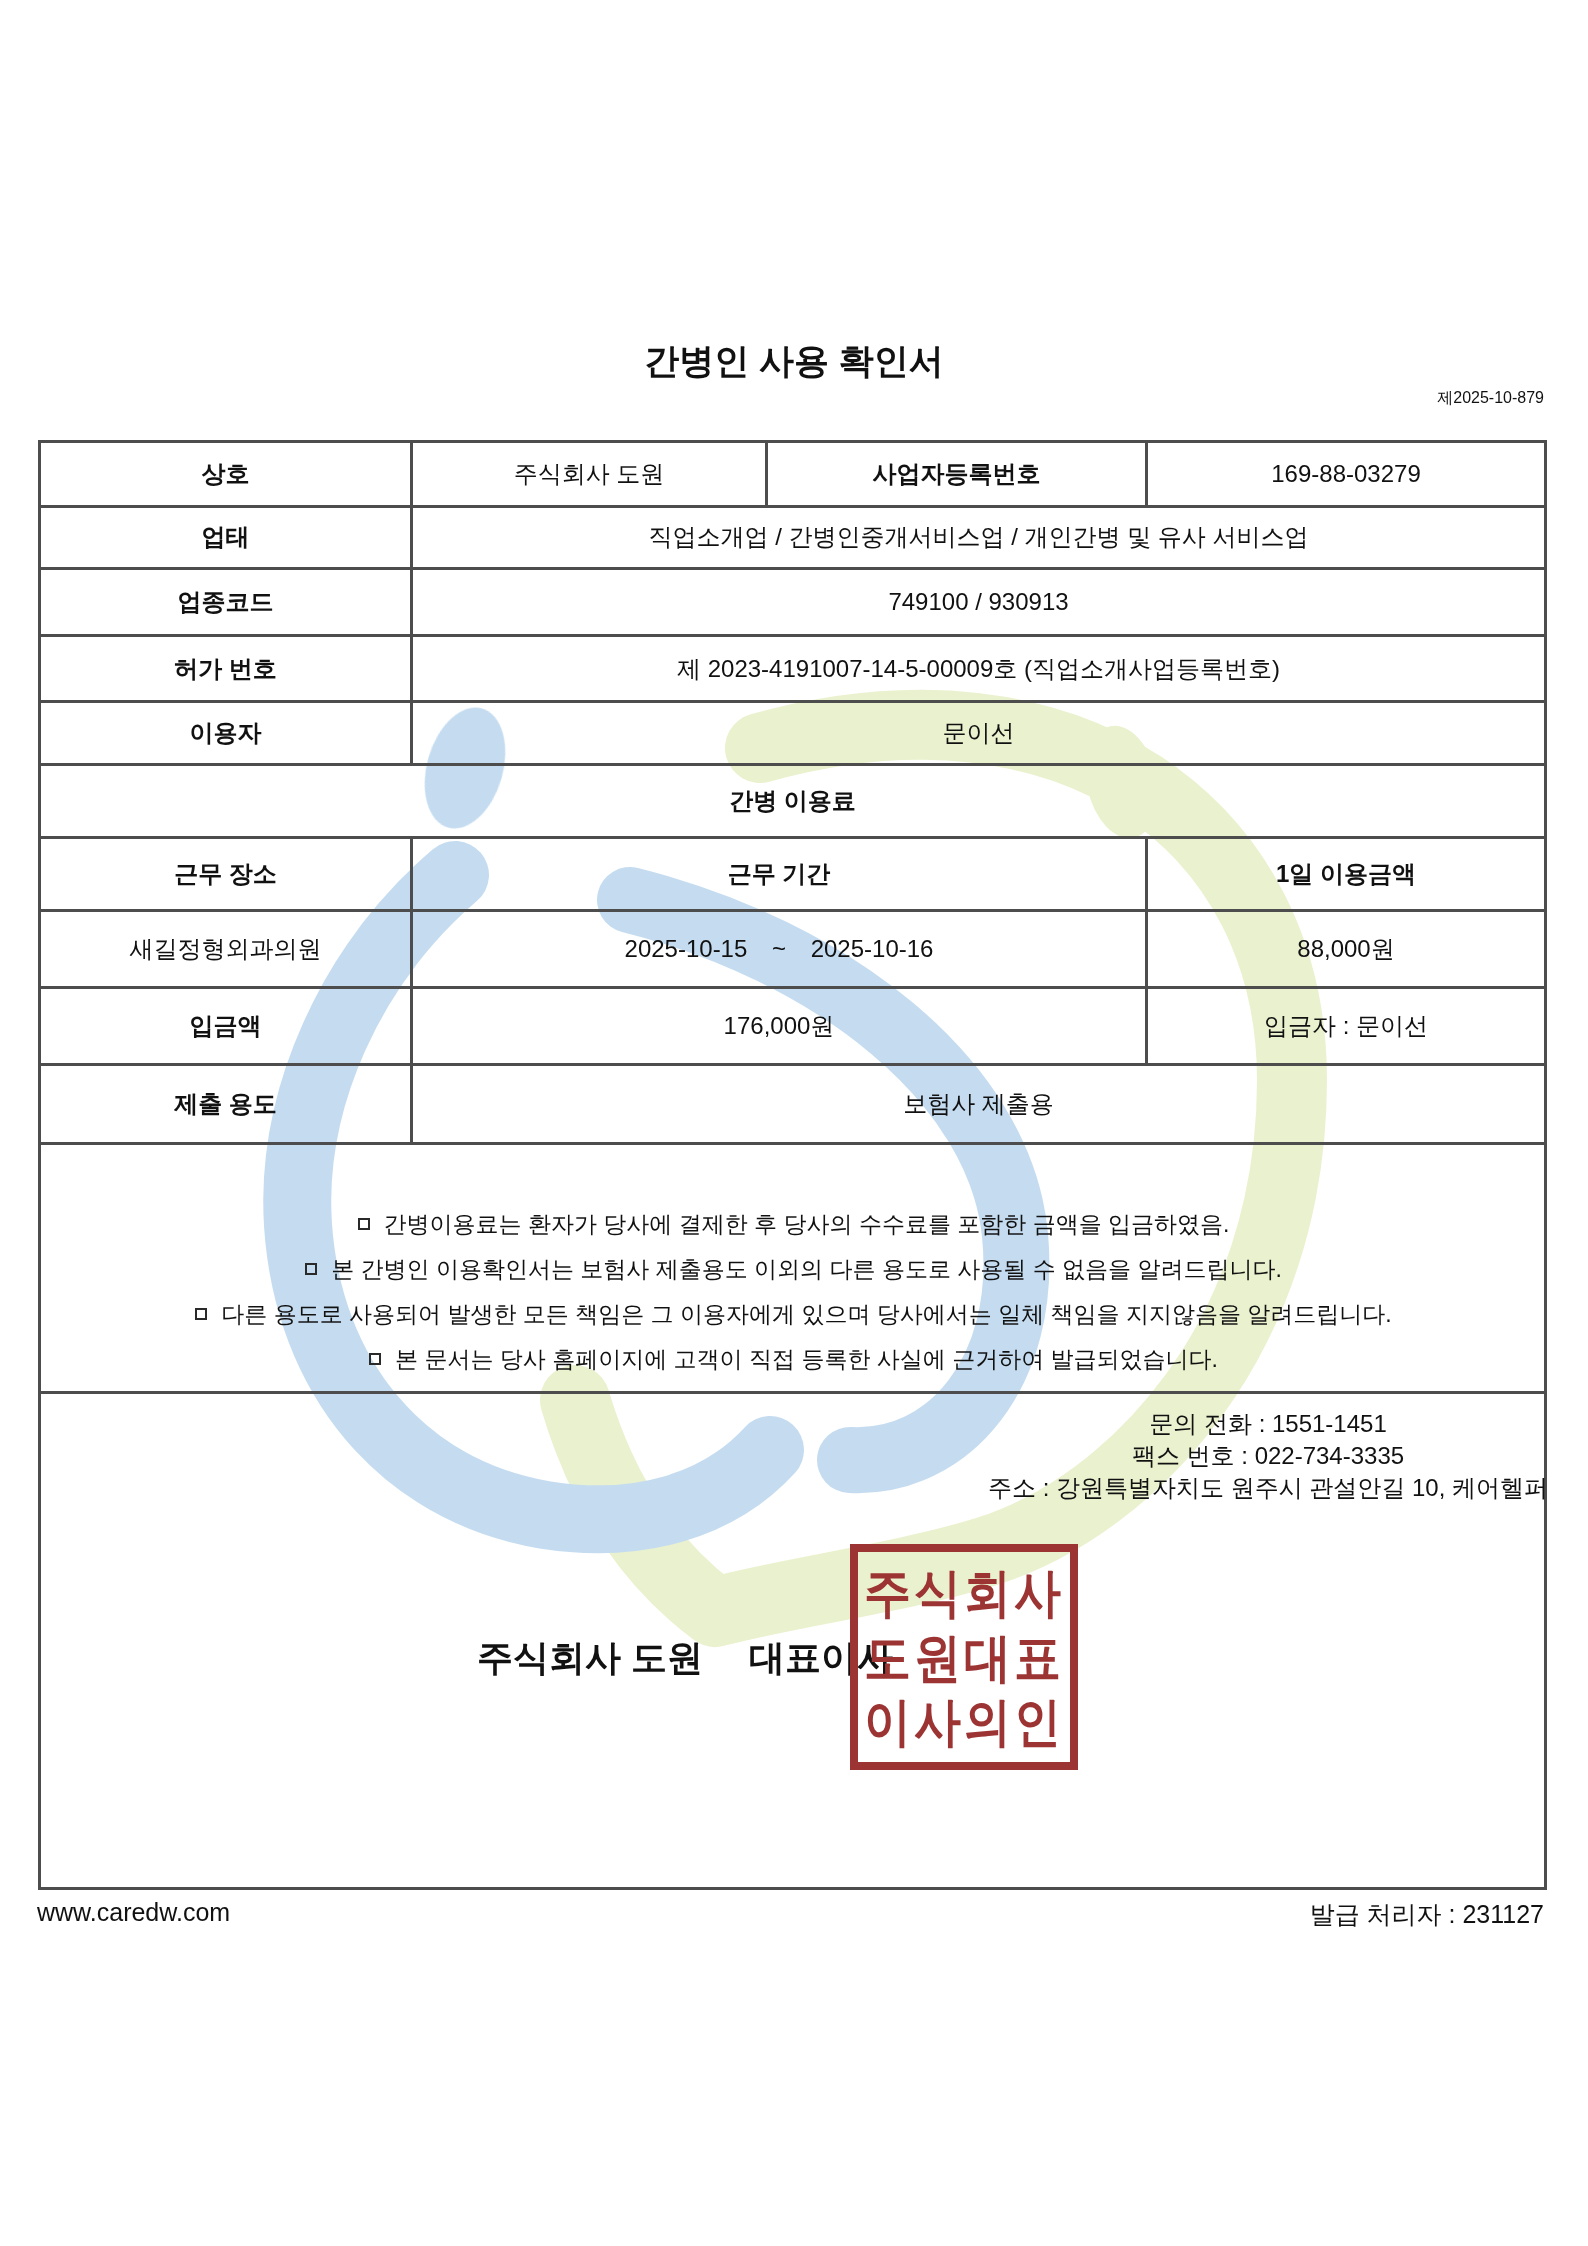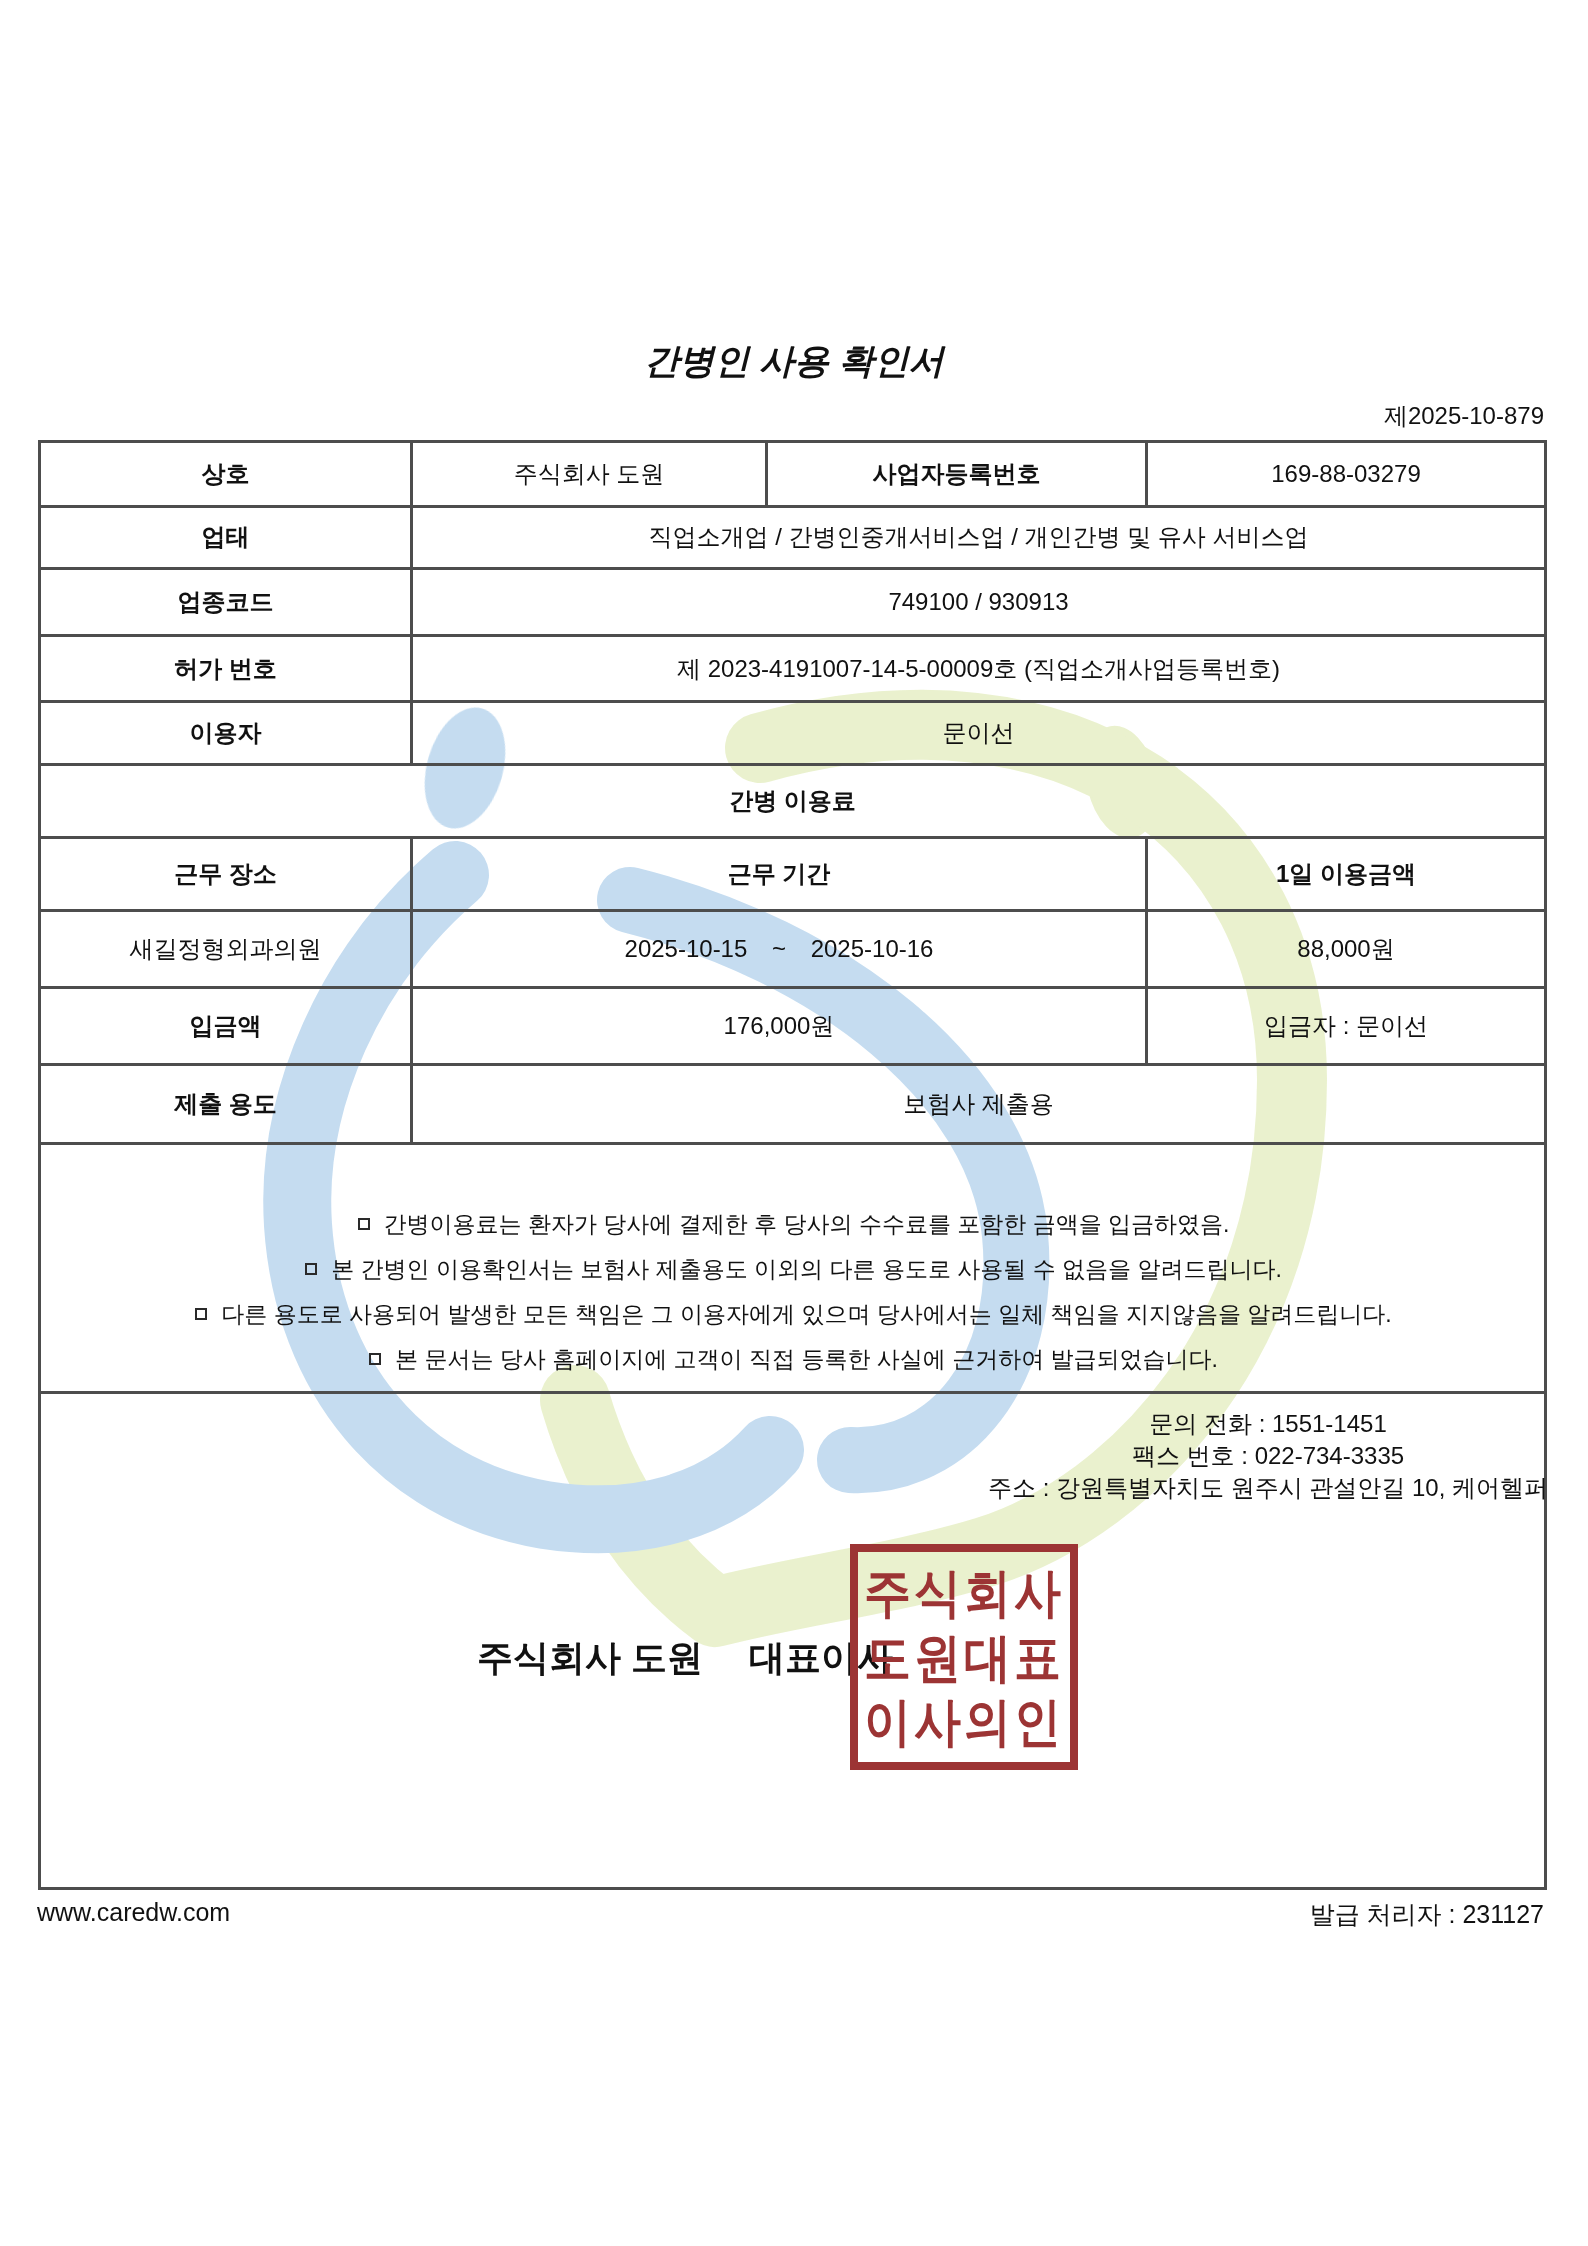--- a/index.html
+++ b/index.html
@@ -5,24 +5,24 @@
   html,body{margin:0;padding:0;background:#fff;}
   .page{
     position:relative;width:1588px;height:2246px;background:#ffffff;overflow:hidden;
     font-family:"Liberation Sans","DejaVu Sans",sans-serif;color:#111;
   }
   
   .watermark{position:absolute;left:0;top:0;width:1588px;height:2246px;z-index:0;}
   
   .doc-title{
     position:absolute;left:0;top:338px;width:1588px;text-align:center;
-    font-size:35px;font-weight:bold;letter-spacing:0px;z-index:2;font-style:italic;
+    font-size:35px;font-weight:bold;letter-spacing:0px;z-index:2;
   }
   .doc-no{
-    position:absolute;right:44px;top:400px;font-size:24px;z-index:2;
+    position:absolute;right:44px;top:388px;font-size:16px;z-index:2;
   }
   
   table.main{
     position:absolute;left:38px;top:440px;width:1506px;height:1450px;
     border-collapse:collapse;table-layout:fixed;z-index:1;background:transparent;
   }
   table.main td{
     border:3px solid #4d4d4d;text-align:center;vertical-align:middle;
     font-size:24px;padding:0;background:transparent;
   }

